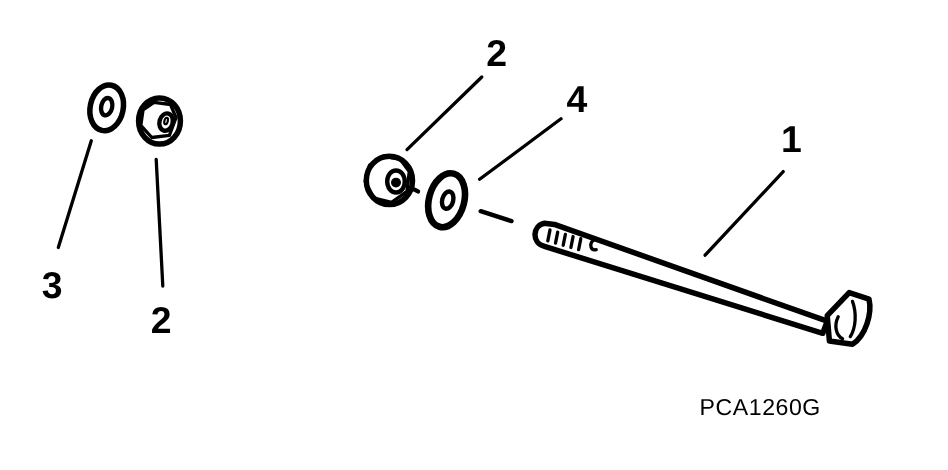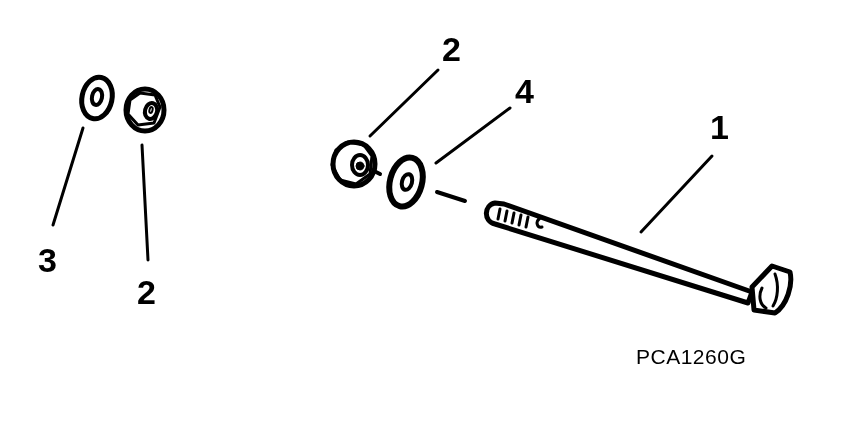--- a/index.html
+++ b/index.html
@@ -63,13 +63,13 @@
     <line x1="641" y1="232" x2="712" y2="156" stroke-width="3"></line>
   </g>
 </svg>
 
 <div class="callout" style="left:38px; top:243px;">3</div>
 <div class="callout" style="left:137px; top:275px;">2</div>
 <div class="callout" style="left:442px; top:32px;">2</div>
 <div class="callout" style="left:515px; top:74px;">4</div>
 <div class="callout" style="left:710px; top:110px;">1</div>
 
-<div class="figid" style="left:636px; top:345px;">PCA1260G</div>
+<div class="figid" style="left:636px; top:359px;">PCA1260G</div>
 
 </body></html>

